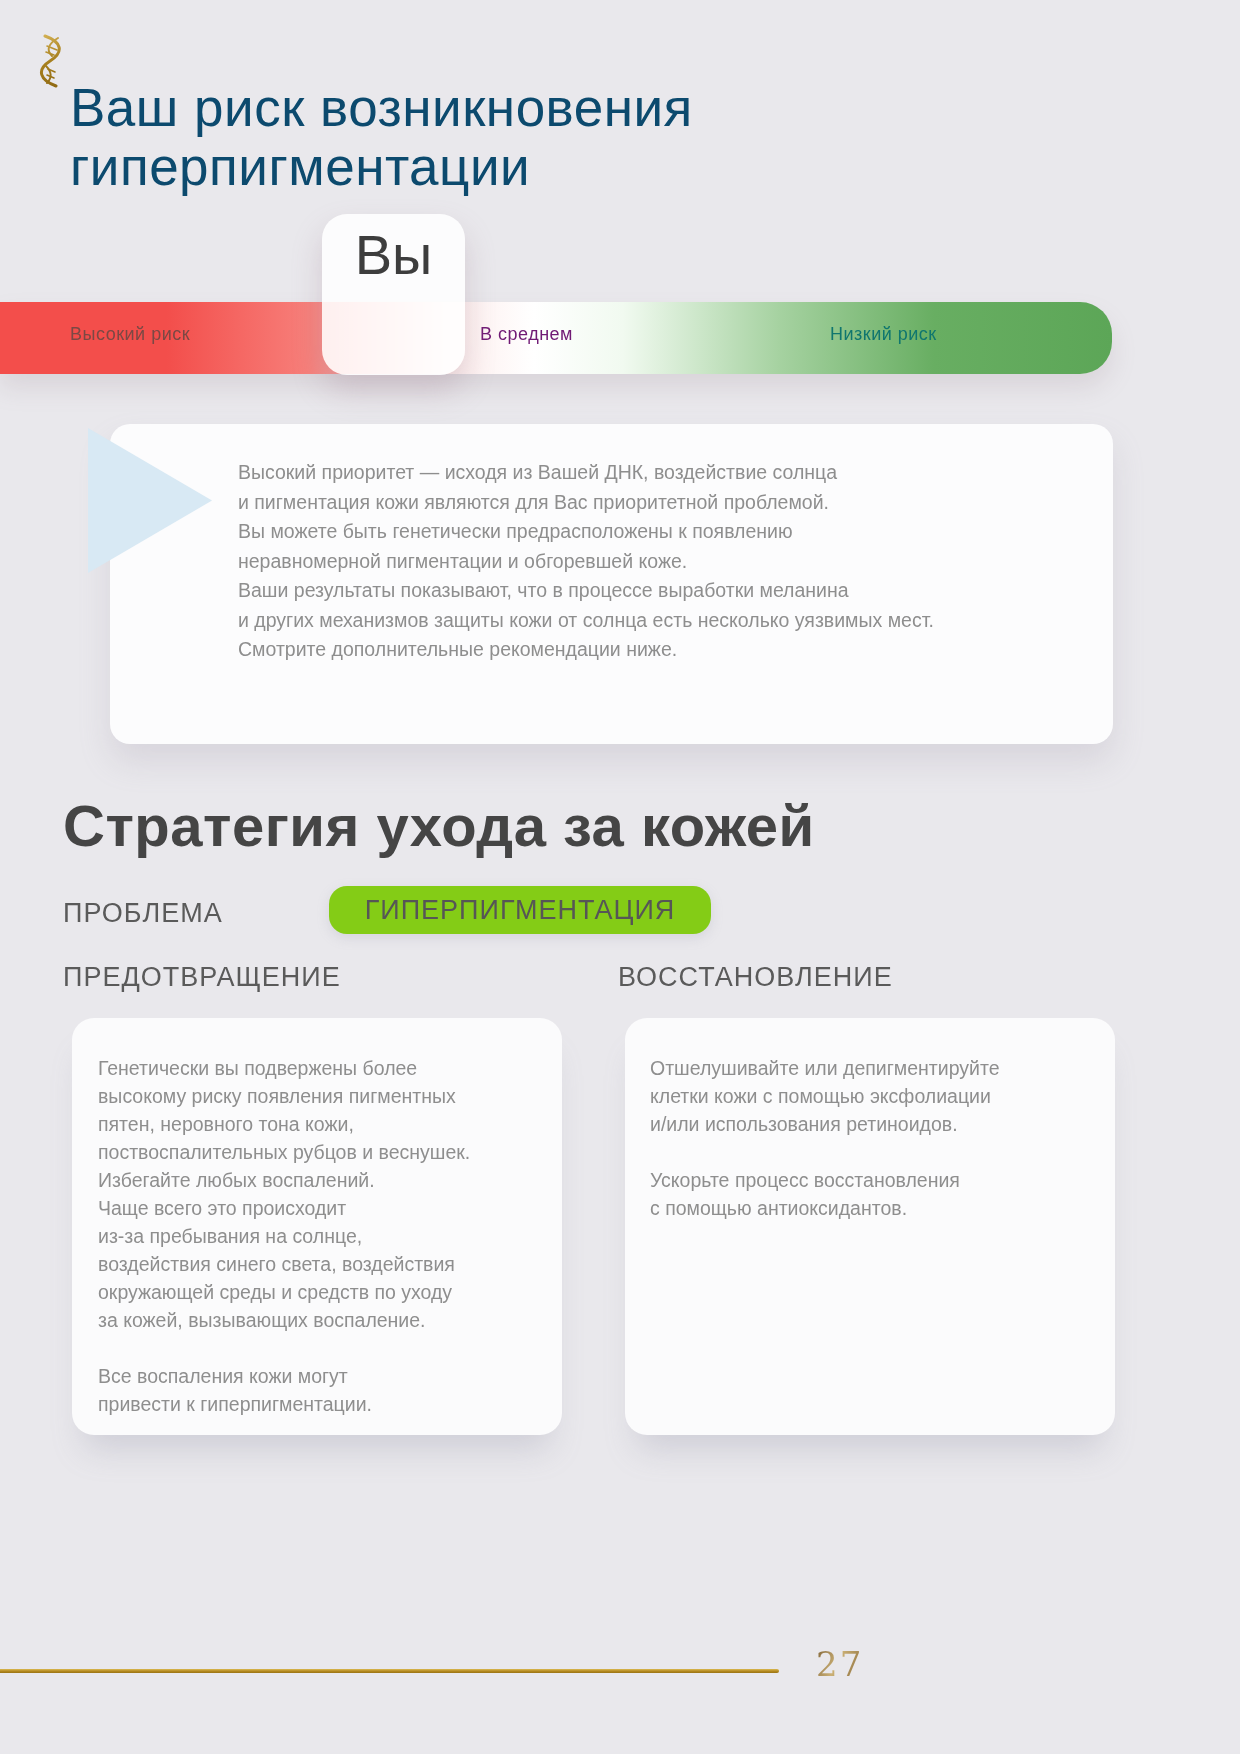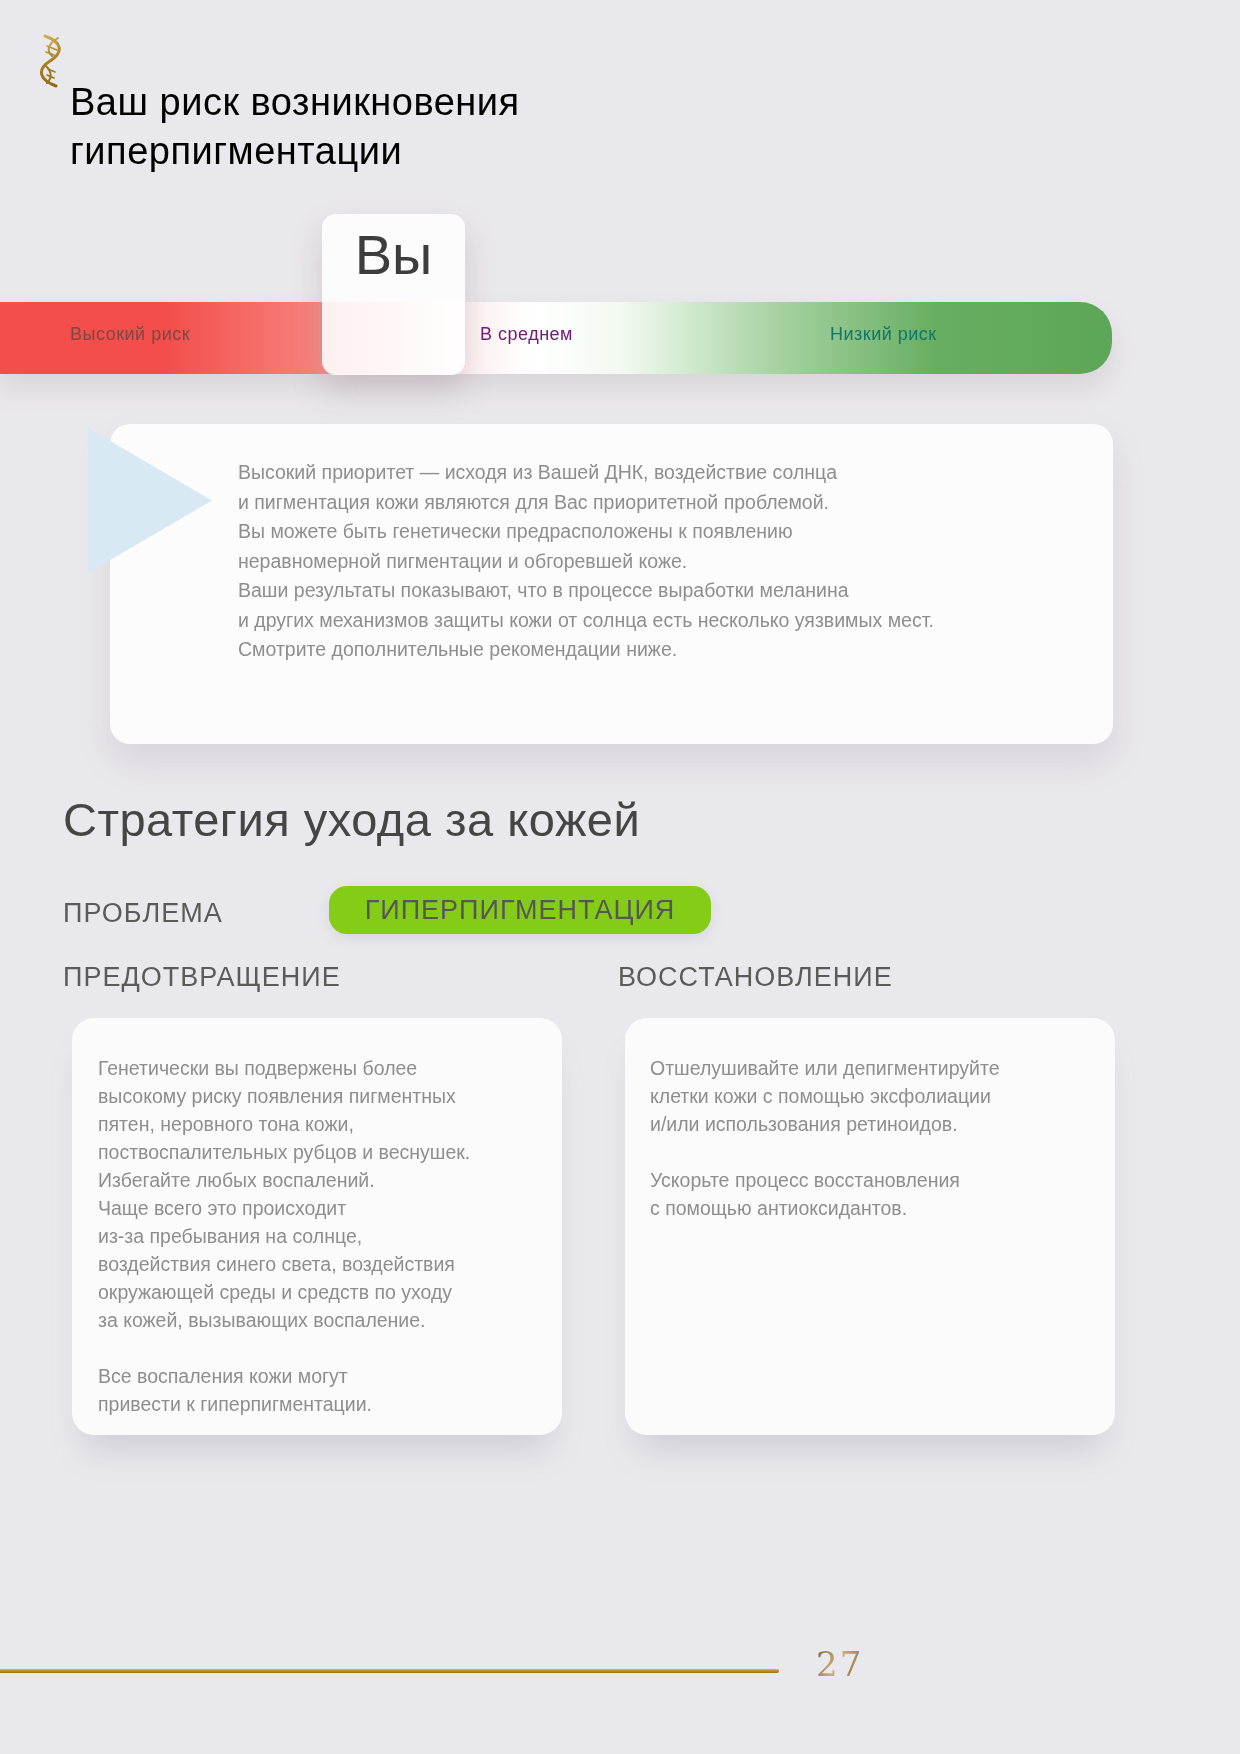--- a/index.html
+++ b/index.html
@@ -8,22 +8,22 @@
     width:1240px;height:1754px;
     margin:0 auto;
     background:#e9e8ec;
     overflow:hidden;
     font-family:"Liberation Sans",sans-serif;
   }
   
   .dna-icon{position:absolute;left:38px;top:34px;width:28px;height:54px;}
   .page-title{
     position:absolute;left:70px;top:78px;
-    font-size:38px;line-height:49px;font-weight:300;
-    color:#000000;letter-spacing:.5px;white-space:pre-line;margin:0;
+    font-size:53px;line-height:59px;font-weight:300;
+    color:#0c4a6e;letter-spacing:.5px;white-space:pre-line;margin:0;
   }
   
   .gauge-bar{
     position:absolute;left:0;top:302px;width:1112px;height:72px;
     border-radius:0 32px 32px 0;
     background:linear-gradient(90deg,
       #f34e4b 0%, #f34e4b 15%, #f7807b 28%, #fdeceb 40%,
       #ffffff 48%, #f1faf0 56%, #a6d2a1 70%, #68ae62 84%, #5ca657 100%);
     box-shadow:0 14px 24px rgba(150,130,140,.18);
     z-index:1;
@@ -31,21 +31,21 @@
   .gauge-label{
     position:absolute;top:324px;font-size:18px;font-weight:400;
     letter-spacing:.5px;z-index:2;
   }
   .gauge-label.high{left:70px;color:#7b4844;}
   .gauge-label.mid{left:480px;width:160px;text-align:left;color:#701a75;}
   .gauge-label.low{left:830px;color:#0f766e;}
   .you-marker{
     position:absolute;left:322px;top:214px;width:143px;height:161px;
     background:rgba(255,255,255,.87);
-    border-radius:14px;
+    border-radius:25px;
     box-shadow:0 16px 30px rgba(160,130,145,.30);
     z-index:3;
     display:flex;justify-content:center;align-items:flex-start;
   }
   .you-marker span{
     font-size:56px;font-weight:300;color:#3d3d3d;margin-top:8px;
   }
   
   .priority-card{
     position:absolute;left:110px;top:424px;width:1003px;height:320px;
@@ -61,21 +61,21 @@
   .play-triangle{
     position:absolute;left:88px;top:428px;width:124px;height:145px;
     background:#d8e9f4;
     clip-path:polygon(0 0,100% 50%,0 100%);
     filter:drop-shadow(0 10px 12px rgba(120,140,160,.35));
     z-index:2;
   }
   
   .strategy-title{
     position:absolute;left:63px;top:792px;margin:0;
-    font-size:47px;font-weight:400;color:#454545;letter-spacing:.5px;
+    font-size:58px;font-weight:700;color:#454545;letter-spacing:.5px;
   }
   .caps-label{
     position:absolute;font-size:27px;font-weight:400;
     color:#5a5a5a;letter-spacing:1px;
   }
   .label-problem{left:63px;top:898px;}
   .label-prevention{left:63px;top:962px;}
   .label-restoration{left:618px;top:962px;}
   .problem-chip{
     position:absolute;left:329px;top:886px;width:382px;height:48px;

